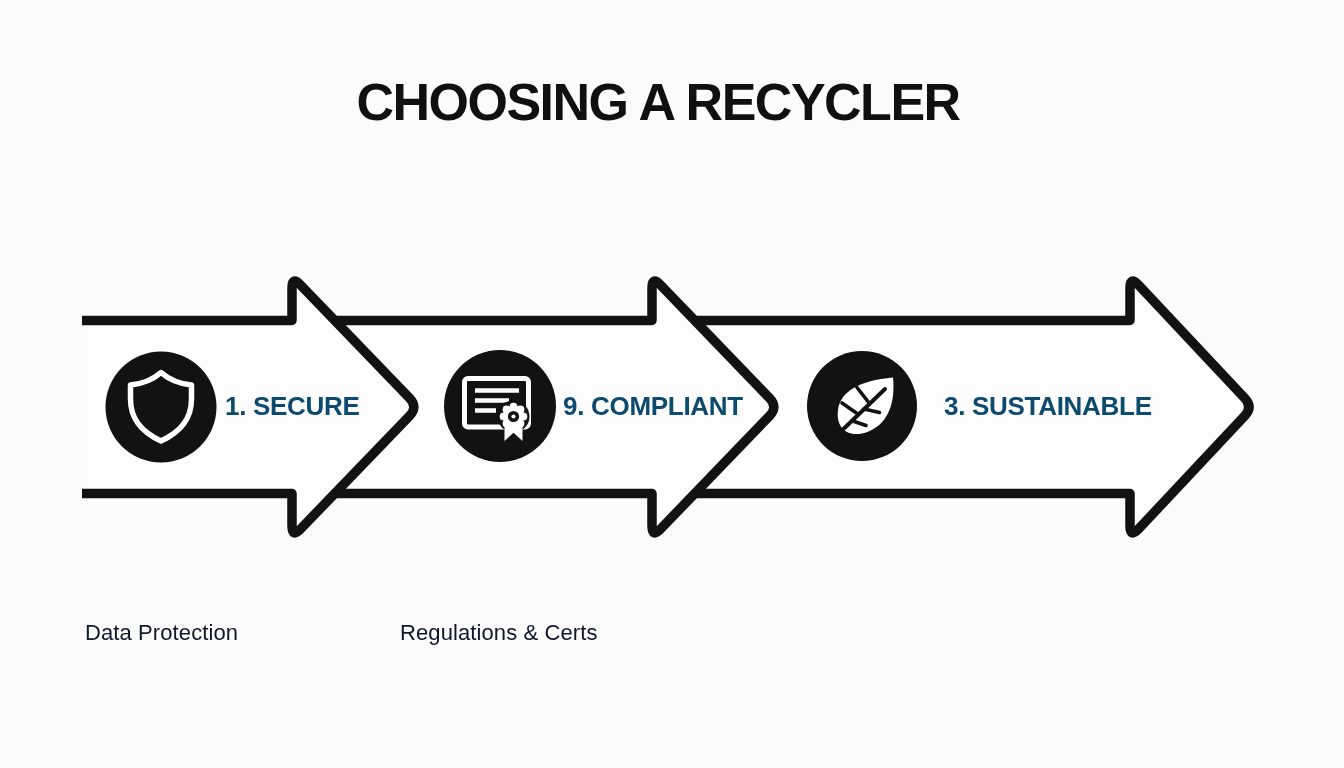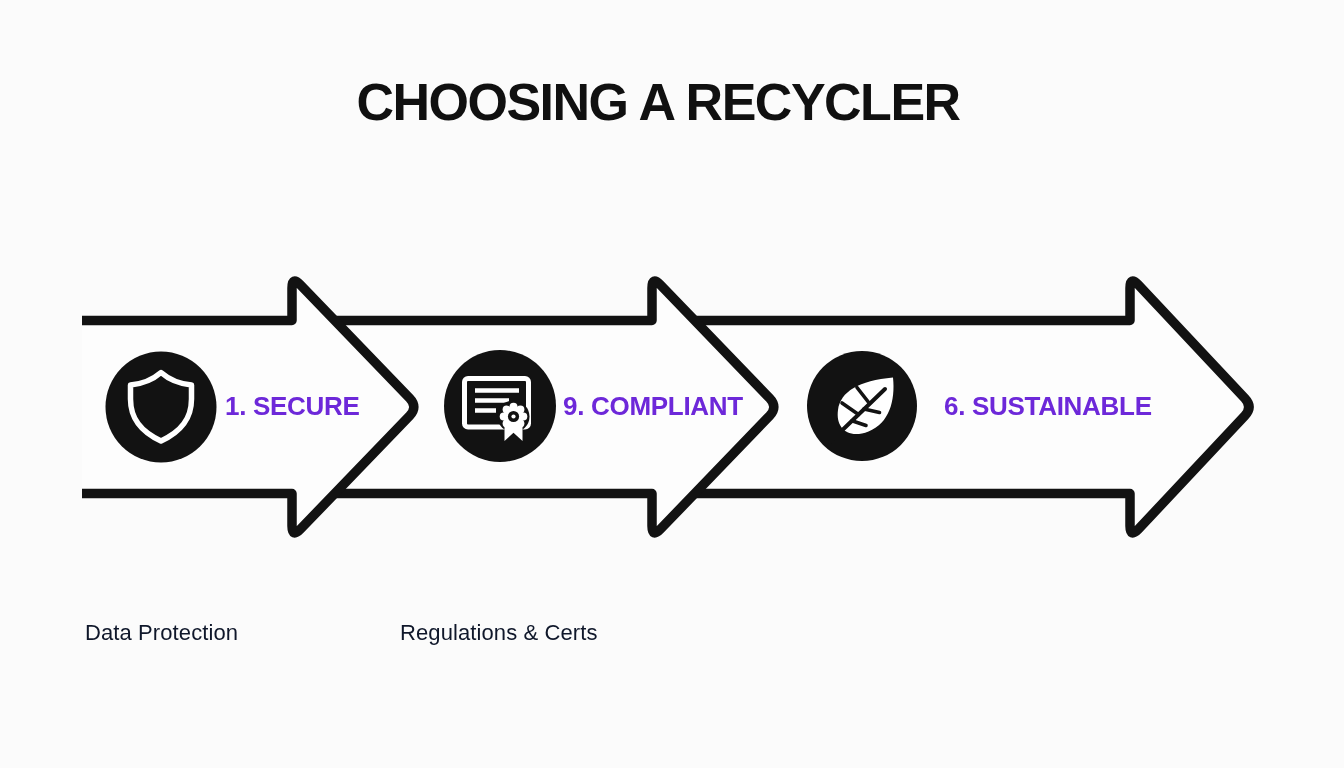--- a/index.html
+++ b/index.html
@@ -30,21 +30,21 @@
     left: 0;
     top: 0;
   }
   .step-label {
     position: absolute;
     top: 390px;
     font-size: 26px;
     line-height: 32px;
     font-weight: 700;
     letter-spacing: -0.3px;
-    color: #6d28d9;
+    color: #0c4a6e;
     white-space: nowrap;
   }
   .step-label.s1 { left: 225px; }
   .step-label.s2 { left: 563px; }
   .step-label.s3 { left: 944px; }
   .caption {
     position: absolute;
     top: 619px;
     font-size: 22px;
     line-height: 28px;
@@ -105,18 +105,18 @@
       <g>
         <path d="M 893 377.5 C 895.5 401 889 423.5 868.5 431.5 C 848 439.5 835.5 428 838 410 C 840.5 391.5 859 380.5 893 377.5 Z" fill="#ffffff"></path>
         <path d="M 830 442 L 885 389" stroke="#121212" stroke-width="4" stroke-linecap="round" fill="none"></path>
         <path d="M 858.5 414.5 L 842 403 M 869.5 403.5 L 857 387.5 M 864 409 L 879.5 412.5 M 852 420.8 L 866 425.5" stroke="#121212" stroke-width="3.6" stroke-linecap="round" fill="none"></path>
       </g>
     </g>
   </svg>
 
   <div class="step-label s1">1. SECURE</div>
   <div class="step-label s2">9. COMPLIANT</div>
-  <div class="step-label s3">6. SUSTAINABLE</div>
+  <div class="step-label s3">3. SUSTAINABLE</div>
 
   <div class="caption c1">Data Protection</div>
   <div class="caption c2">Regulations &amp; Certs</div>
 
 </div>
 
 </body></html>

